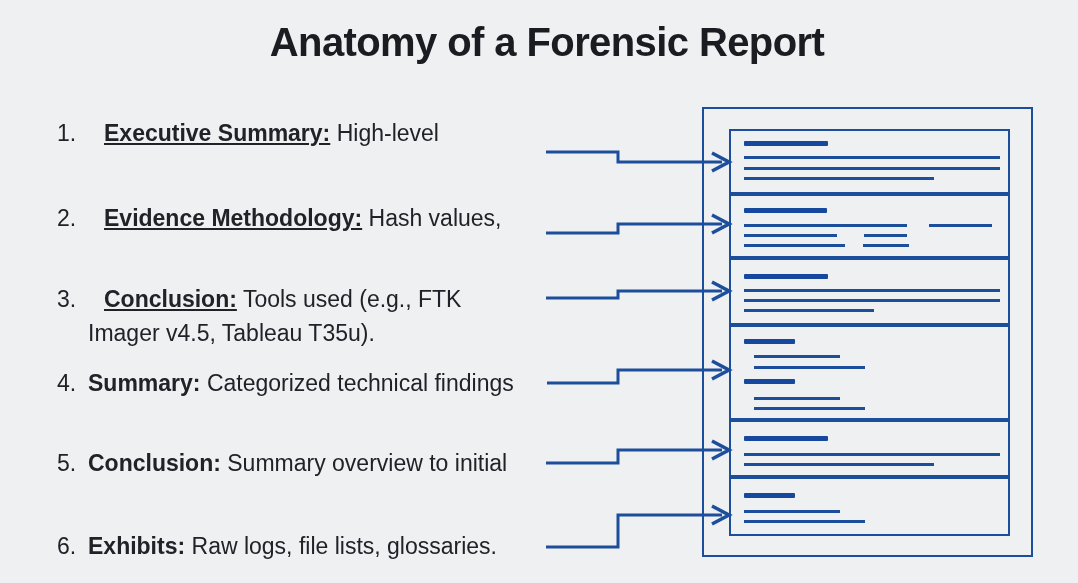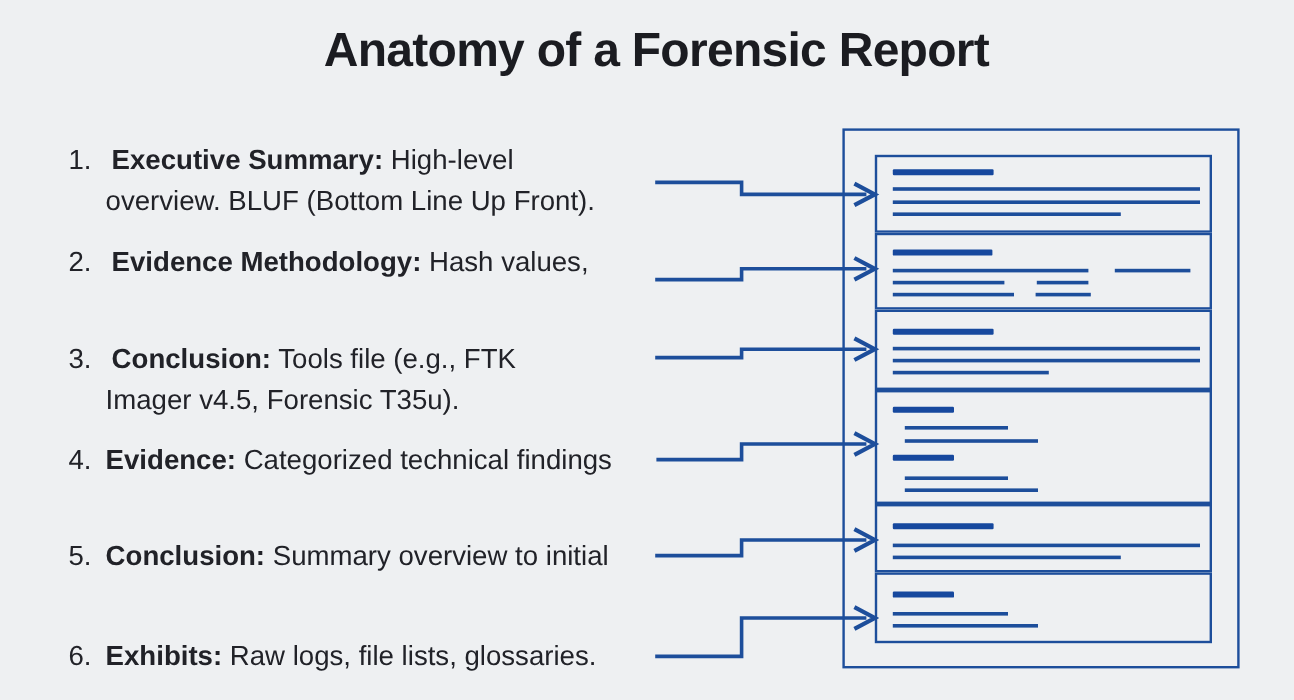--- a/index.html
+++ b/index.html
@@ -14,21 +14,21 @@
     text-align:center; font-size:40px; font-weight:800;
     color:#1b1c21; letter-spacing:-0.6px;
   }
   .list { position:absolute; left:0; top:0; width:600px; height:583px; }
   .item {
     position:absolute; left:57px; width:520px;
     font-size:23px; line-height:34px; color:#212228; padding-left:31px;
   }
   .num { position:absolute; left:0; top:0; }
   .term { font-weight:700; }
-  .gap2 .term { margin-left:5px; }
+  .gap2 .term { margin-left:16px;text-decoration:underline; }
   
   .doc-outer {
     position:absolute; left:702px; top:107px; width:331px; height:450px;
     border:2.5px solid #1d4e9b; box-sizing:border-box; background:#eef0f2;
   }
   .sec {
     position:absolute; left:729px; width:281px;
     border:2px solid #1d4e9b; box-sizing:border-box; background:#eef0f2;
   }
   .bar { position:absolute; height:5px; background:#16489e; border-radius:1px; }
@@ -41,39 +41,38 @@
 <div class="canvas">
 
   <div class="title">Anatomy of a Forensic Report</div>
 
   <div class="list">
 
     <div class="item gap2" style="top:116px">
       <span class="num">1.</span>
       <span class="term">Executive Summary:</span>
       <span>High-level</span>
-      <div>overview. BLUF (Bottom Line Up Front).</div>
     </div>
 
     <div class="item gap2" style="top:201px">
       <span class="num">2.</span>
       <span class="term">Evidence Methodology:</span>
       <span>Hash values,</span>
     </div>
 
     <div class="item gap2" style="top:282px">
       <span class="num">3.</span>
       <span class="term">Conclusion:</span>
-      <span>Tools file (e.g., FTK</span>
-      <div>Imager v4.5, Forensic T35u).</div>
+      <span>Tools used (e.g., FTK</span>
+      <div>Imager v4.5, Tableau T35u).</div>
     </div>
 
     <div class="item" style="top:366px">
       <span class="num">4.</span>
-      <span class="term">Evidence:</span>
+      <span class="term">Summary:</span>
       <span>Categorized technical findings</span>
     </div>
 
     <div class="item" style="top:446px">
       <span class="num">5.</span>
       <span class="term">Conclusion:</span>
       <span>Summary overview to initial</span>
     </div>
 
     <div class="item" style="top:529px">

